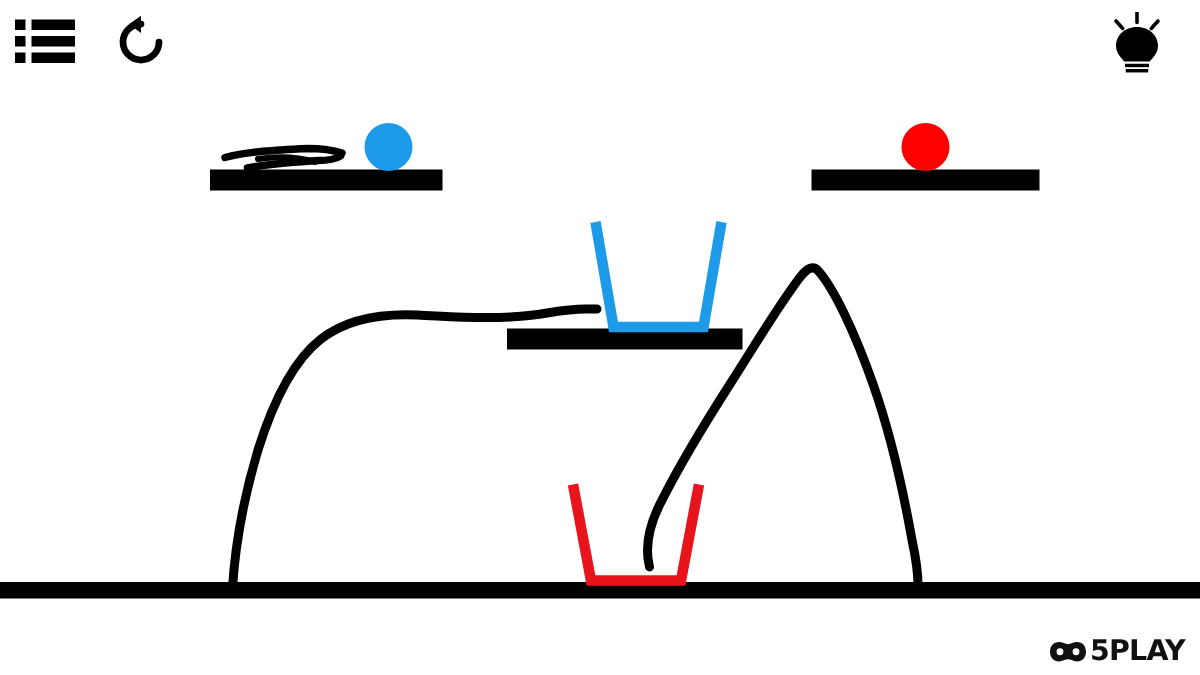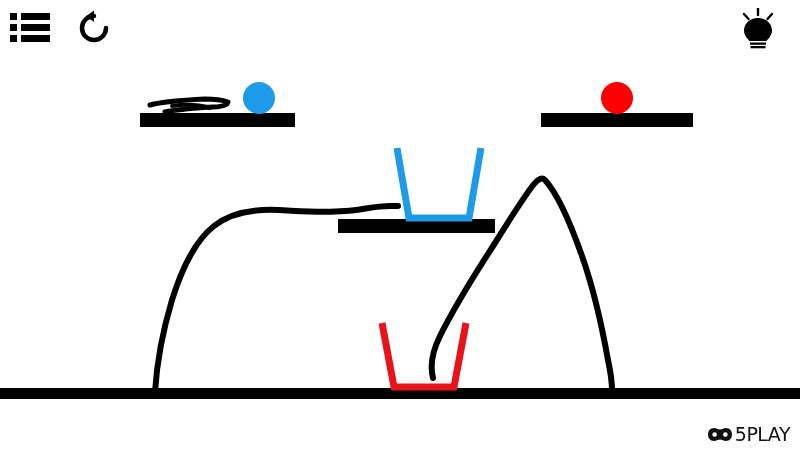--- a/index.html
+++ b/index.html
@@ -54,21 +54,21 @@
     position: absolute;
     right: 10px;
     bottom: 6px;
     z-index: 5;
     display: flex;
     align-items: center;
     gap: 3px;
   }
   #brand-text {
     font-family: "DejaVu Sans", sans-serif;
-    font-weight: normal;
+    font-weight: bold;
     font-size: 19px;
     letter-spacing: -0.5px;
     color: #111111;
     line-height: 1;
   }
 </style>
 </head>
 <body>
 
 <div id="stage">

